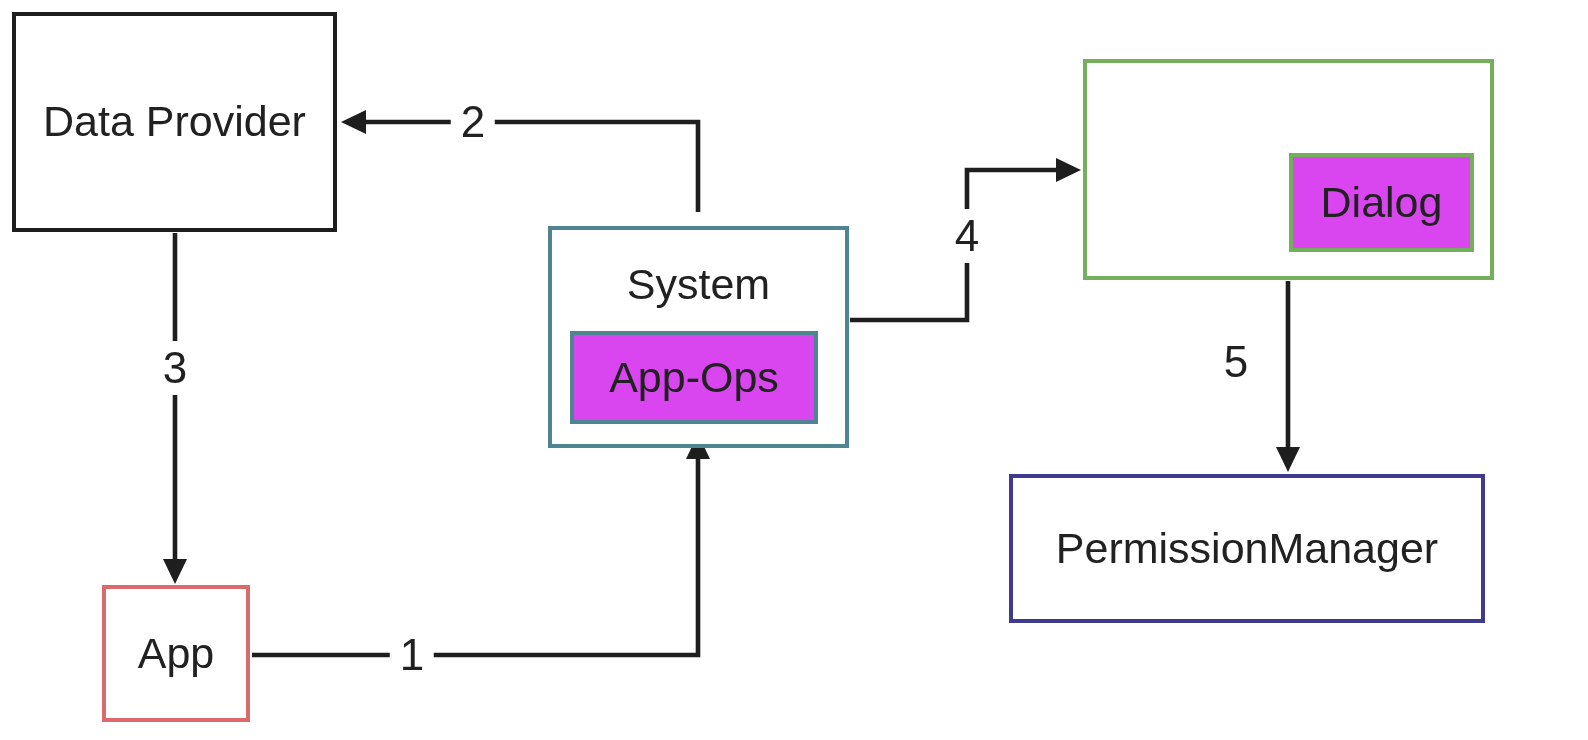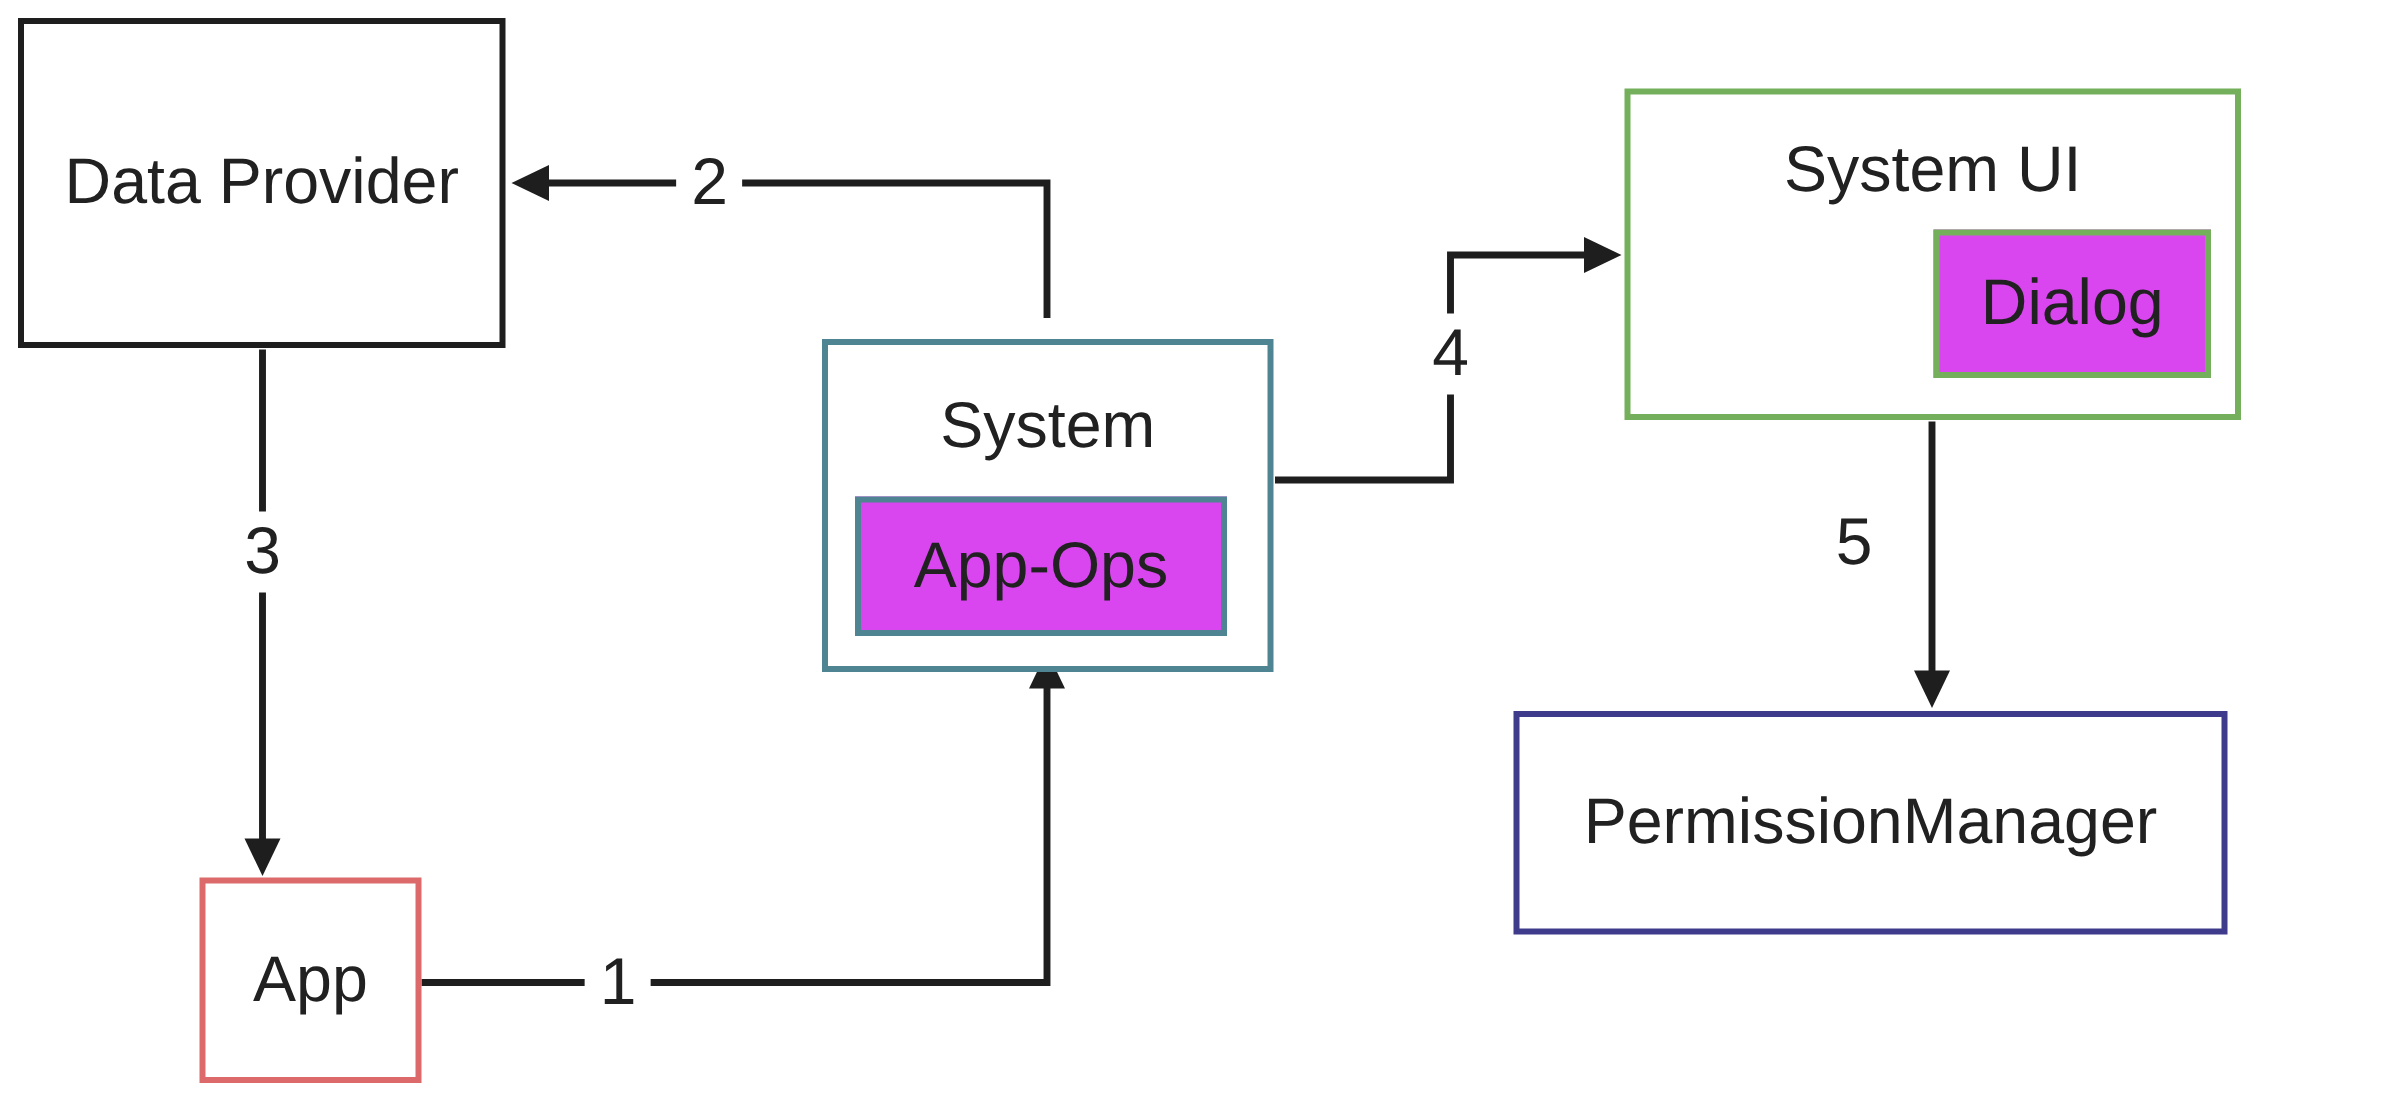--- a/index.html
+++ b/index.html
@@ -47,21 +47,21 @@
     position: absolute;
     box-sizing: border-box;
     background: #d946ef;
     display: flex;
     align-items: center;
     justify-content: center;
     font-size: 43px;
   }
   
   .node-data-provider { left: 12px; top: 12px; width: 325px; height: 220px; border-color: #1e1e1e; }
-  .node-app           { left: 102px; top: 585px; width: 148px; height: 137px; border-color: #dc6a6a; margin-left: 31px; }
+  .node-app           { left: 102px; top: 585px; width: 148px; height: 137px; border-color: #dc6a6a; }
   .node-system        { left: 548px; top: 226px; width: 301px; height: 222px; border-color: #4f8493; }
   .node-system .node-title { top: 30px; }
   .inner-app-ops      { left: 18px; top: 101px; width: 248px; height: 93px; border: 4px solid #4f8493; text-align: center; }
   .node-system-ui     { left: 1083px; top: 59px; width: 411px; height: 221px; border-color: #74b05c; }
   .node-system-ui .node-title { top: 26px; }
   .inner-dialog       { left: 202px; top: 90px; width: 185px; height: 99px; border: 4px solid #74b05c; }
   .node-permission-manager { left: 1009px; top: 474px; width: 476px; height: 149px; border-color: #3e3a8c; }
   .edge-label {
     position: absolute;
     transform: translate(-50%, -50%);
@@ -103,21 +103,20 @@
   </div>
 
   <div class="node container-node node-system">
     <div class="node-title">System</div>
     <div class="inner-node inner-app-ops">
       <span>App-Ops</span>
     </div>
   </div>
 
   <div class="node container-node node-system-ui">
-    <div class="node-title">System UI</div>
     <div class="inner-node inner-dialog">
       <span>Dialog</span>
     </div>
   </div>
 
   <div class="node node-permission-manager">
     <span>PermissionManager</span>
   </div>
 
   <div class="edge-label" style="left:412px; top:655px;">1</div>

